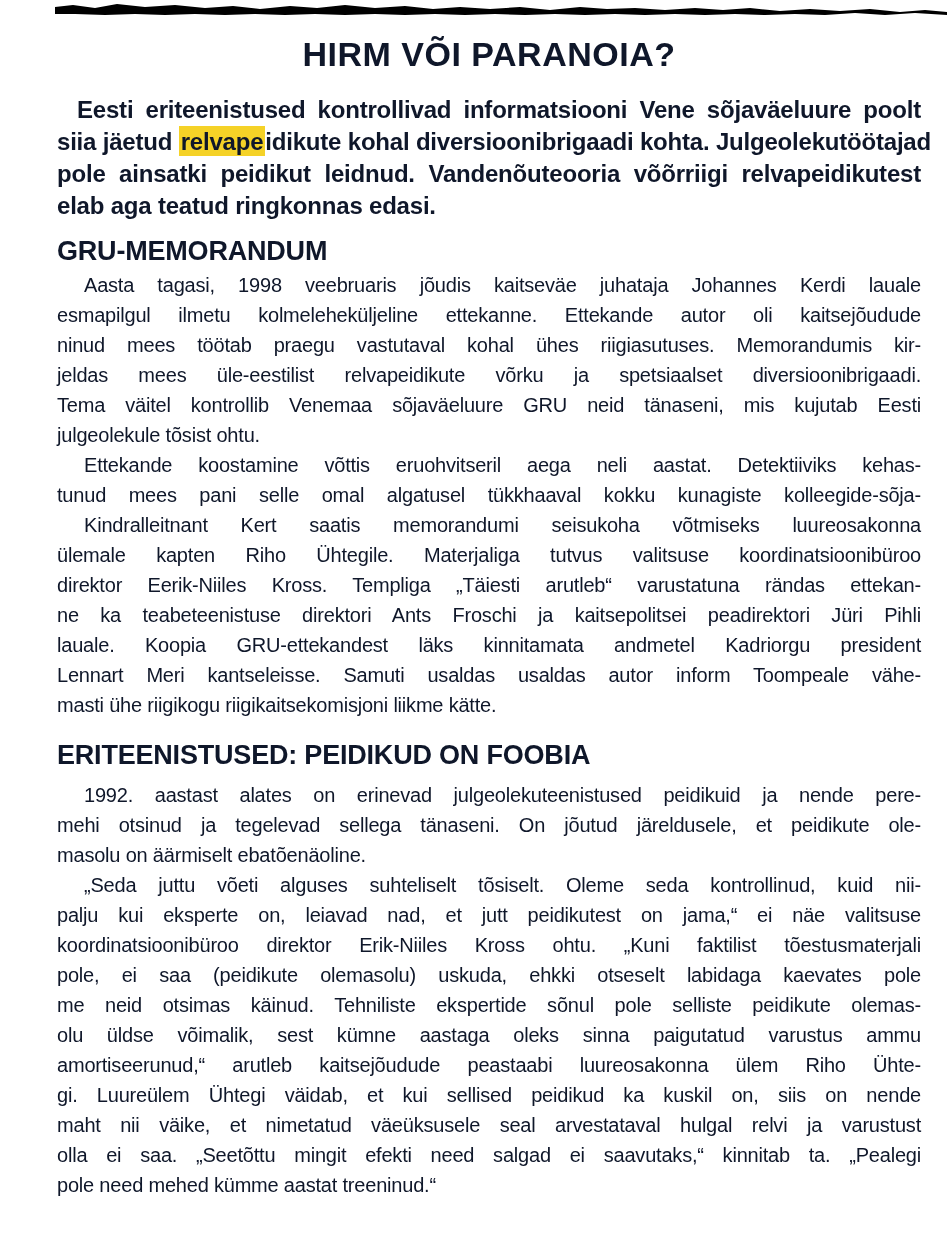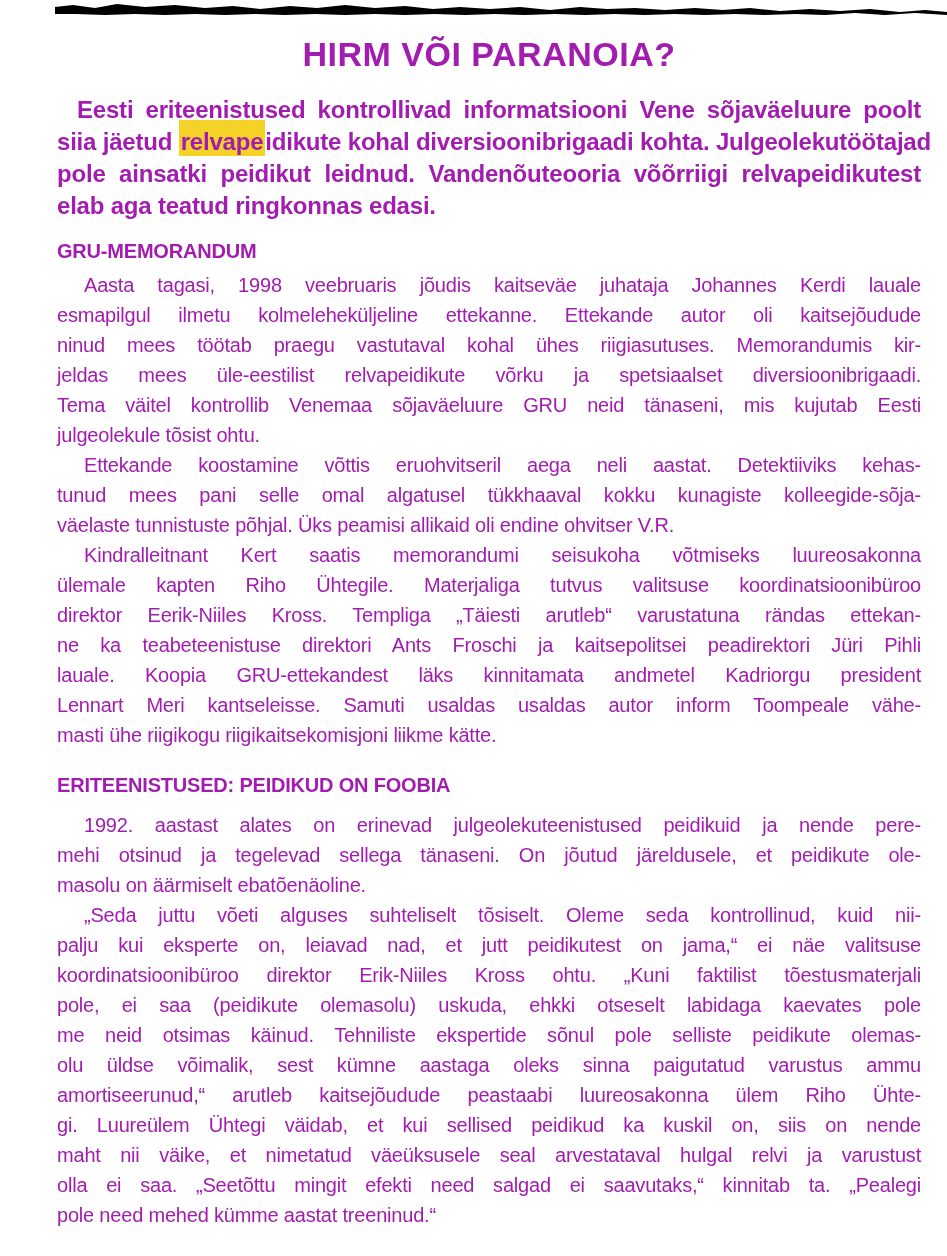--- a/index.html
+++ b/index.html
@@ -2,54 +2,54 @@
 <html lang="et"><head>
 <meta charset="utf-8">
 <style>
   html,body{margin:0;padding:0;background:#ffffff;}
   .page{
     position:relative;
     width:947px;height:1256px;
     background:#ffffff;
     overflow:hidden;
     font-family:"Liberation Sans", sans-serif;
-    color:#a21caf;
+    color:#0f172a;
     -webkit-font-smoothing:antialiased;
   }
   .topbar{
     position:absolute;top:2px;left:55px;width:892px;height:14px;
   }
   .content{padding:0 26px 0 57px;}
   .title{
     margin:34px 0 0 0;
     text-align:center;
     font-size:34px;
     font-weight:bold;
     letter-spacing:.5px;
     line-height:40px;
   }
   .lead{margin-top:20px;font-weight:bold;font-size:24px;letter-spacing:-.2px;}
   .lead .line{line-height:32px;}
   .lead .line-first{padding-left:20px;}
   .heading{
-    font-size:20px;font-weight:bold;line-height:26px;letter-spacing:-.2px;
+    font-size:27px;font-weight:bold;line-height:26px;letter-spacing:-.2px;
   }
   .heading-gru{margin-top:16px;margin-bottom:6px;}
   .heading-eriteenistused{margin-top:22px;margin-bottom:12px;}
   .para{margin:0;font-size:20px;letter-spacing:-.2px;}
   .para .line{line-height:30px;}
   .para .line-first{padding-left:27px;}
   .line{
     text-align:justify;
     text-align-last:justify;
     white-space:nowrap;
   }
   .line-last{text-align-last:left;}
   .hl{
-    padding:8px 2px 1px 2px;
+    padding:2px 2px 1px 2px;
   }
 </style>
 </head>
 <body>
 
 <div class="page">
 
   <div class="topbar">
     <svg width="892" height="14" viewBox="0 0 892 14">
       <polygon fill="#000000" points="
@@ -88,21 +88,20 @@
         <div class="line line-first">Aasta tagasi, 1998 veebruaris jõudis kaitseväe juhataja Johannes Kerdi lauale</div>
         <div class="line">esmapilgul ilmetu kolmeleheküljeline ettekanne. Ettekande autor oli kaitsejõudude</div>
         <div class="line">ninud mees töötab praegu vastutaval kohal ühes riigiasutuses. Memorandumis kir-</div>
         <div class="line">jeldas mees üle-eestilist relvapeidikute võrku ja spetsiaalset diversioonibrigaadi.</div>
         <div class="line">Tema väitel kontrollib Venemaa sõjaväeluure GRU neid tänaseni, mis kujutab Eesti</div>
         <div class="line line-last">julgeolekule tõsist ohtu.</div>
       </div>
     <div class="para">
         <div class="line line-first">Ettekande koostamine võttis eruohvitseril aega neli aastat. Detektiiviks kehas-</div>
         <div class="line">tunud mees pani selle omal algatusel tükkhaaval kokku kunagiste kolleegide-sõja-</div>
-        <div class="line line-last">väelaste tunnistuste põhjal. Üks peamisi allikaid oli endine ohvitser V.R.</div>
       </div>
     <div class="para">
         <div class="line line-first">Kindralleitnant Kert saatis memorandumi seisukoha võtmiseks luureosakonna</div>
         <div class="line">ülemale kapten Riho Ühtegile. Materjaliga tutvus valitsuse koordinatsioonibüroo</div>
         <div class="line">direktor Eerik-Niiles Kross. Templiga „Täiesti arutleb“ varustatuna rändas ettekan-</div>
         <div class="line">ne ka teabeteenistuse direktori Ants Froschi ja kaitsepolitsei peadirektori Jüri Pihli</div>
         <div class="line">lauale. Koopia GRU-ettekandest läks kinnitamata andmetel Kadriorgu president</div>
         <div class="line">Lennart Meri kantseleisse. Samuti usaldas usaldas autor inform Toompeale vähe-</div>
         <div class="line line-last">masti ühe riigikogu riigikaitsekomisjoni liikme kätte.</div>
       </div>

